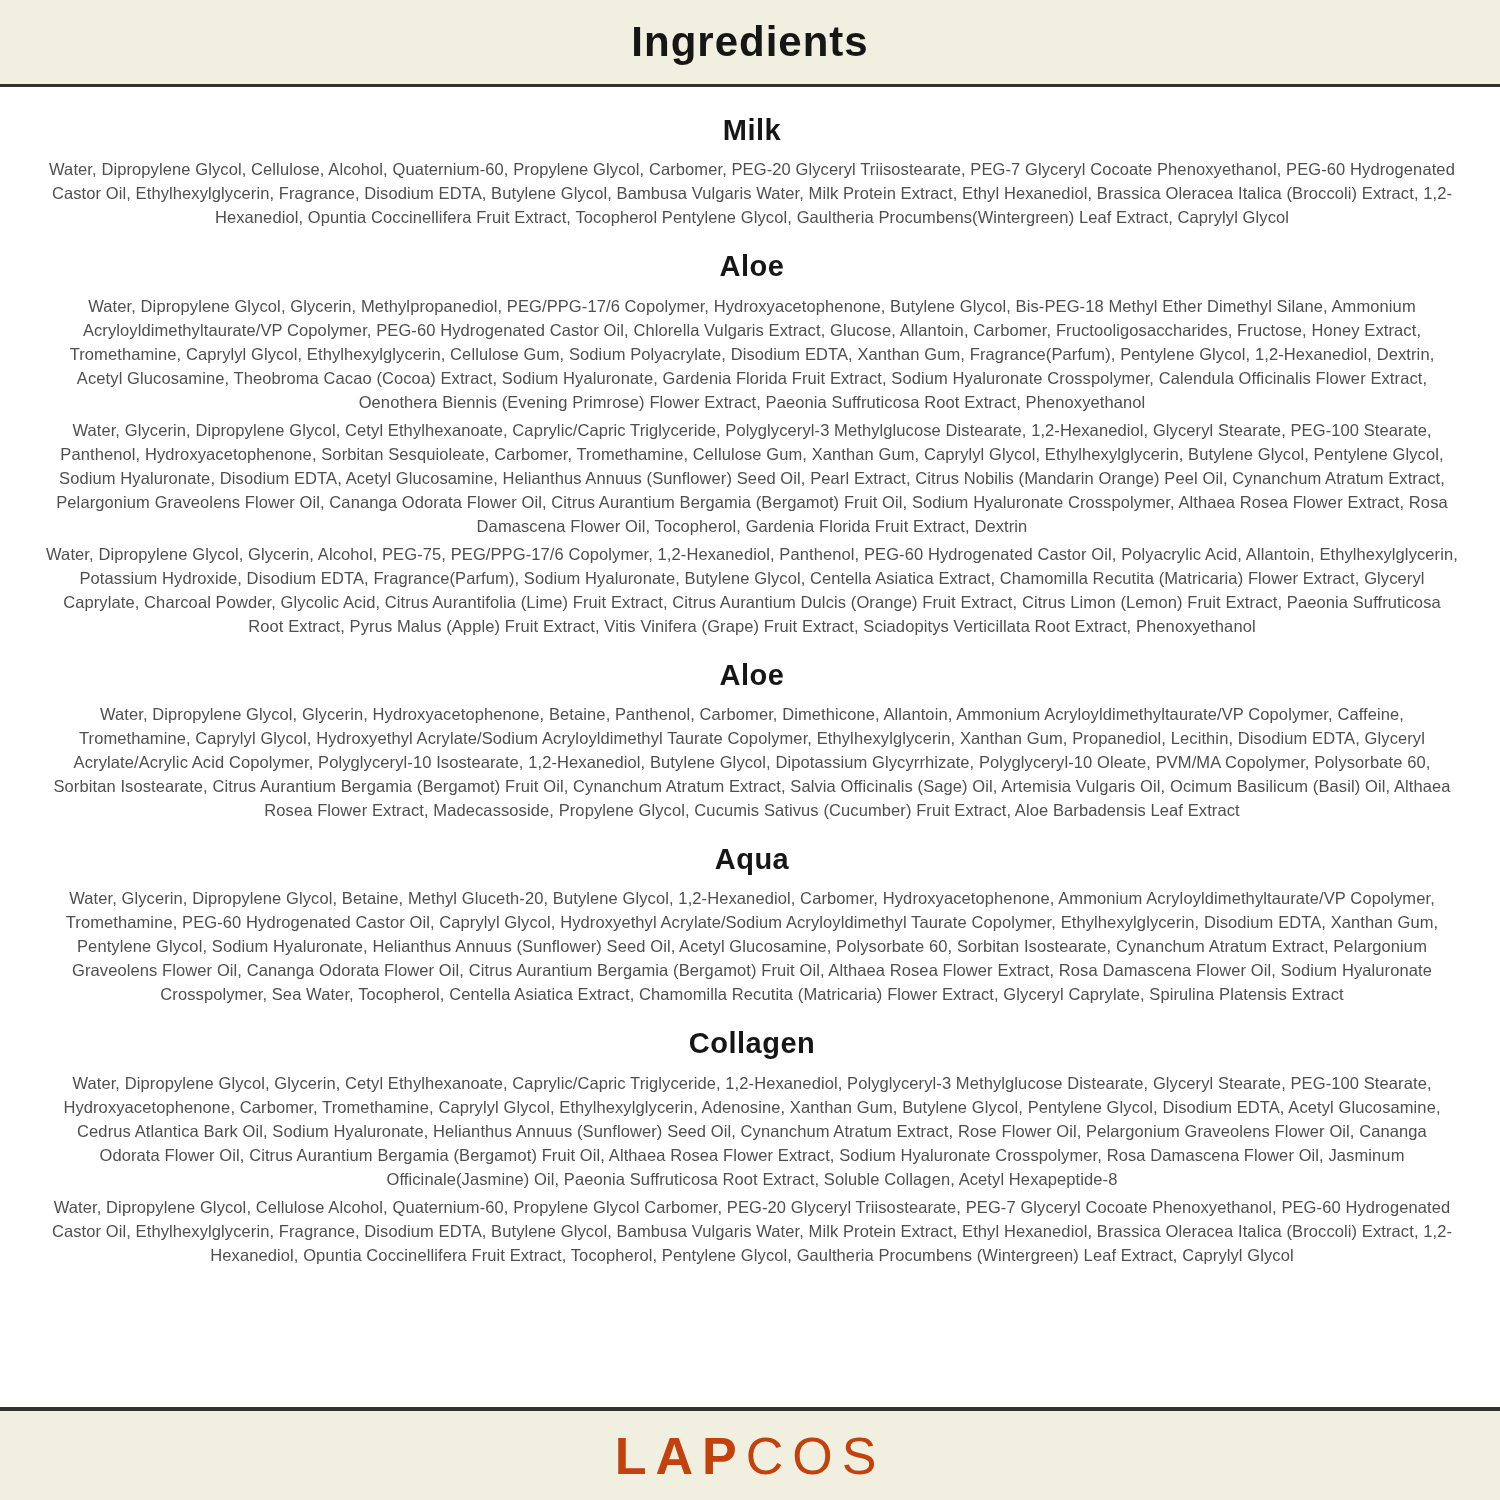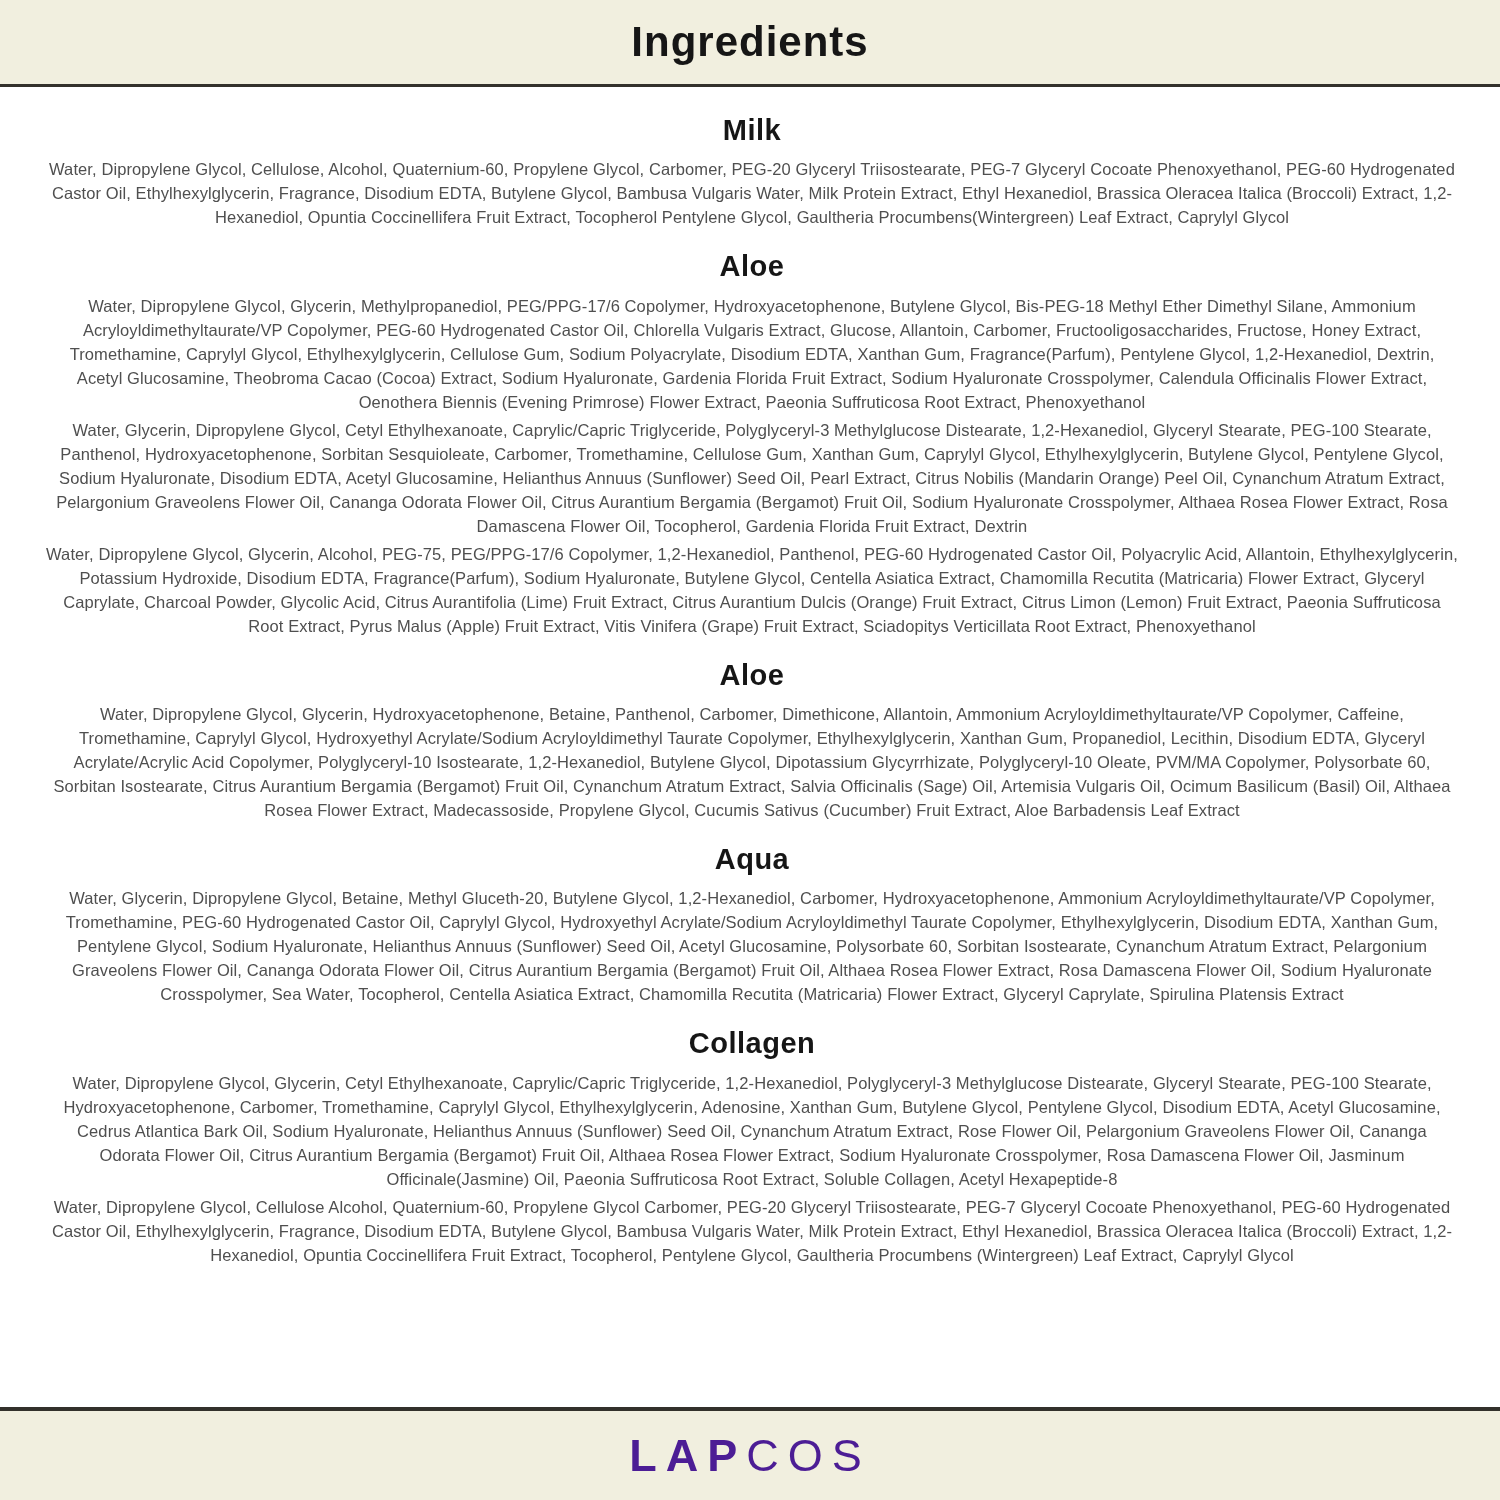--- a/index.html
+++ b/index.html
@@ -37,21 +37,21 @@
     font-size:29px;font-weight:700;color:var(--heading);
     line-height:1.15;letter-spacing:0.5px;
   }
   .section-body{
     margin:4px auto;max-width:1412px;
     font-size:16.5px;line-height:24px;color:var(--body);
     font-weight:400;letter-spacing:0.1px;text-align:center;
   }
   .footer{height:93px;border-top:4px solid var(--separator);}
   .logo{
-    font-size:45px;line-height:1;color:#4c1d95;
+    font-size:52px;line-height:1;color:#c2410c;
     letter-spacing:9px;white-space:nowrap;
   }
   .logo-bold{font-weight:700;}
   .logo-light{font-weight:400;}
 </style>
 </head>
 <body>
 
 <div class="page">
 

